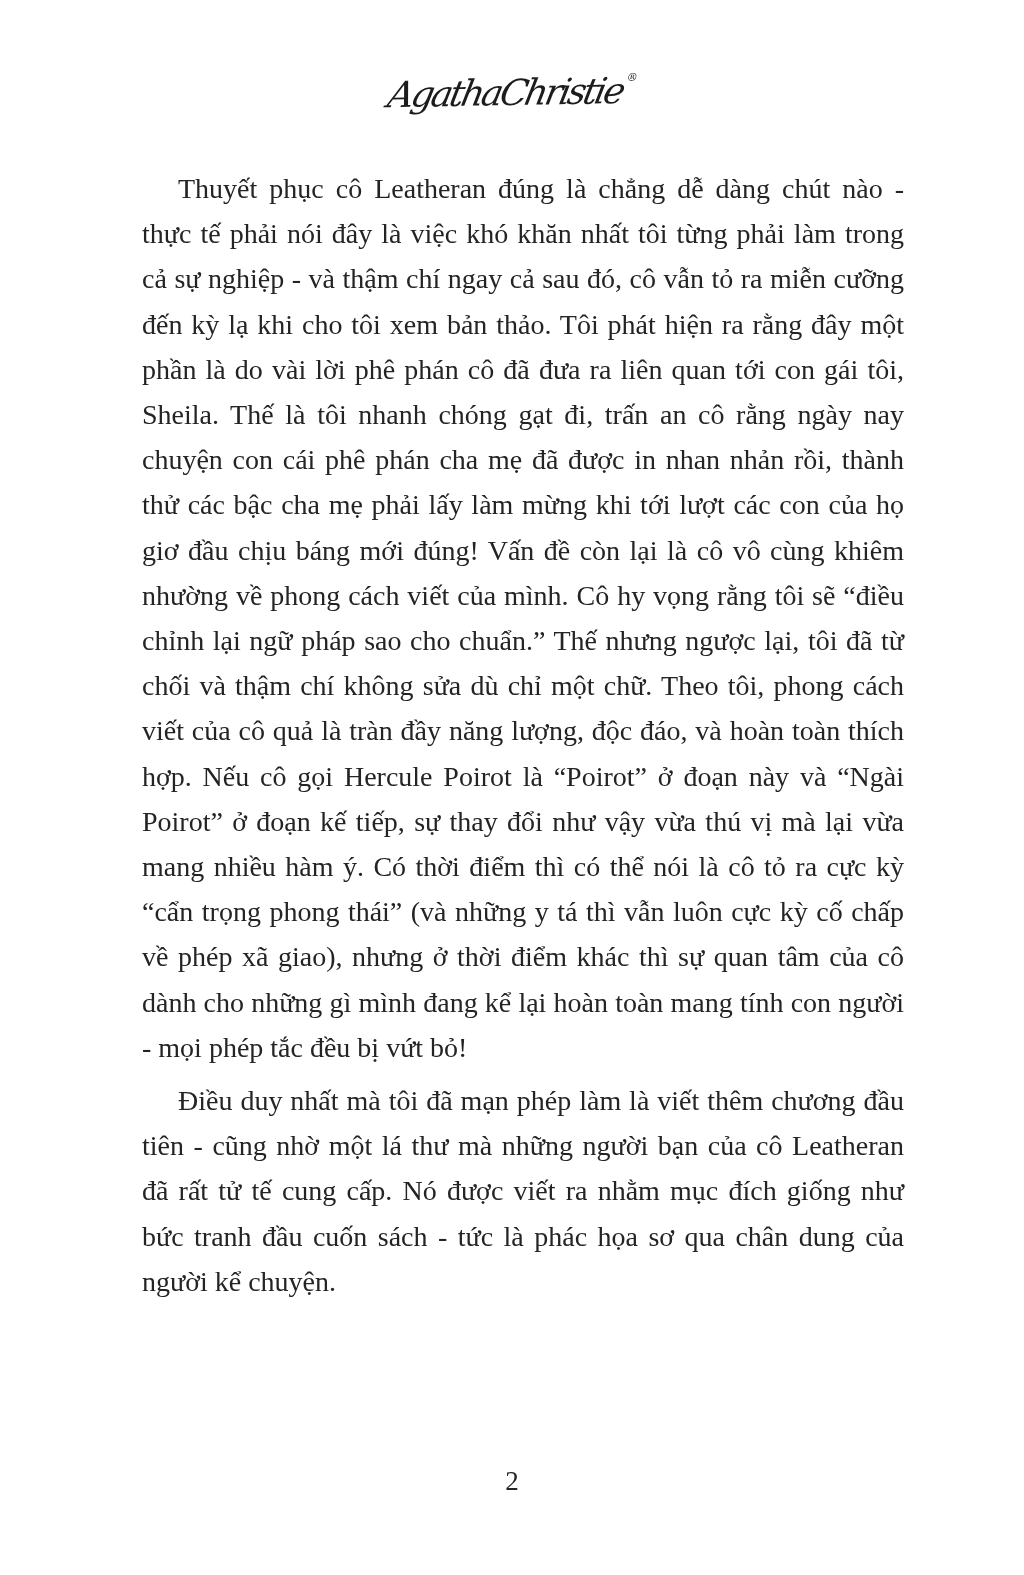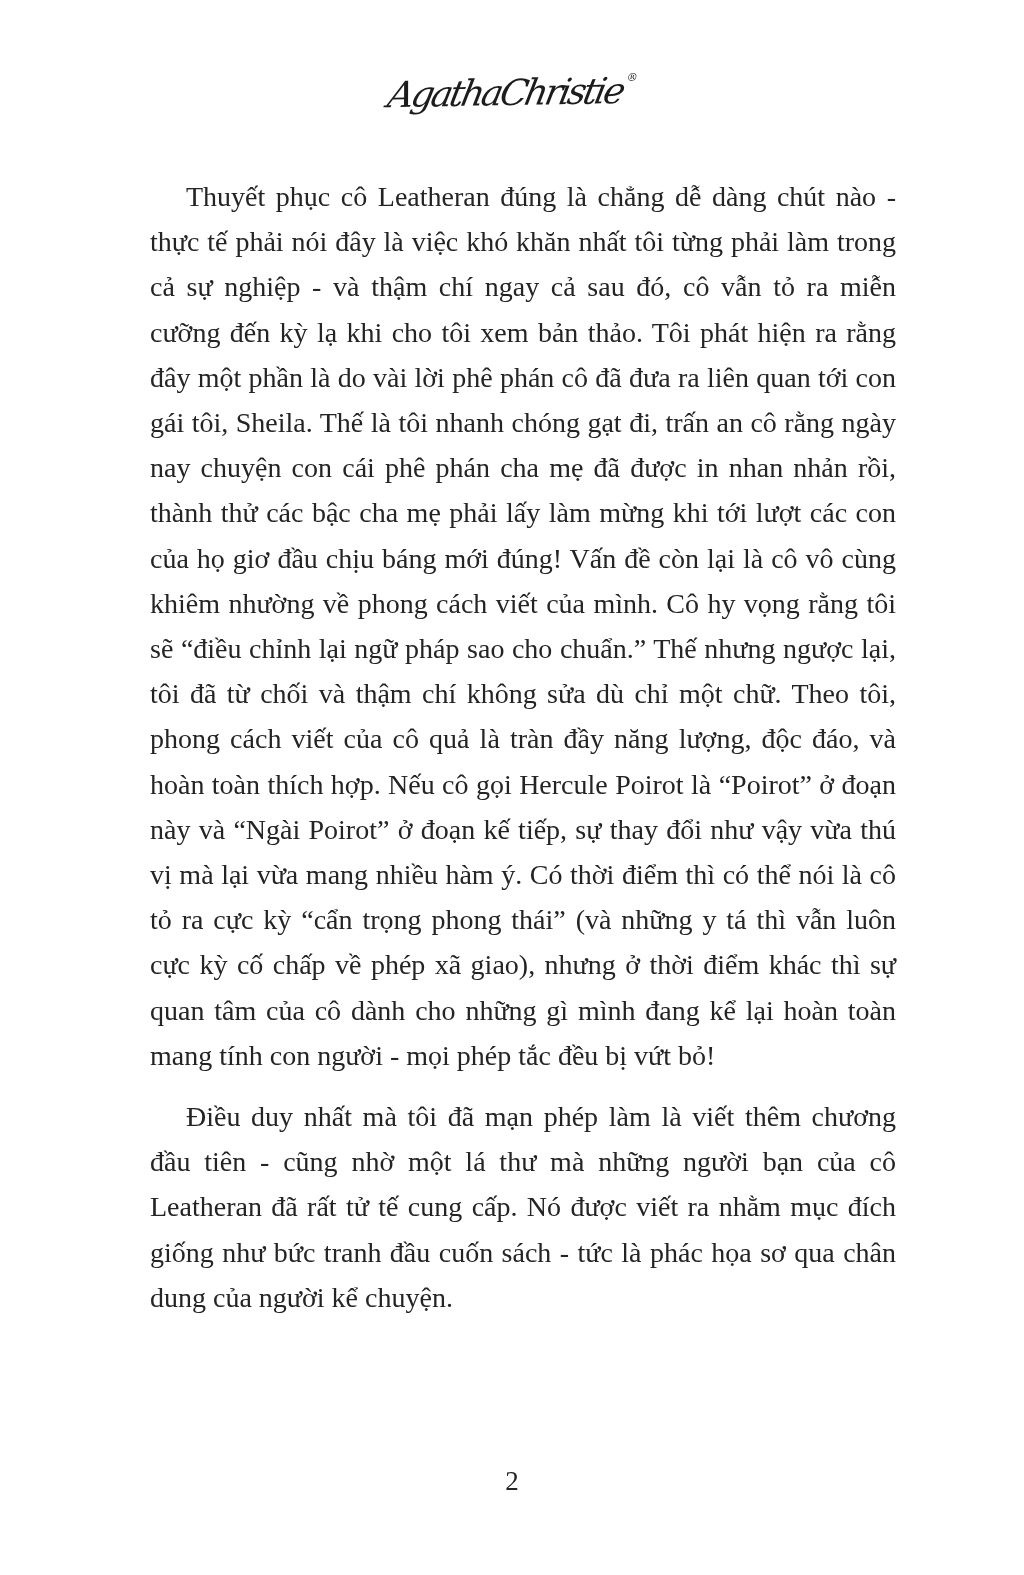--- a/index.html
+++ b/index.html
@@ -49,21 +49,21 @@
     top: 158px;
     left: 134px;
     width: 778px;
     font-family: "Liberation Serif", "DejaVu Serif", serif;
     font-size: 28px;
     line-height: 45.2px;
     color: var(--text-color);
     text-align: justify;
   }
   .body-text p {
-    margin: 16px;
+    margin: 8px;
     padding: 0;
     text-indent: 36px;
   }
   .page-number {
     position: absolute;
     top: 1466px;
     left: 0;
     width: 100%;
     text-align: center;
     font-family: "Liberation Serif", "DejaVu Serif", serif;

